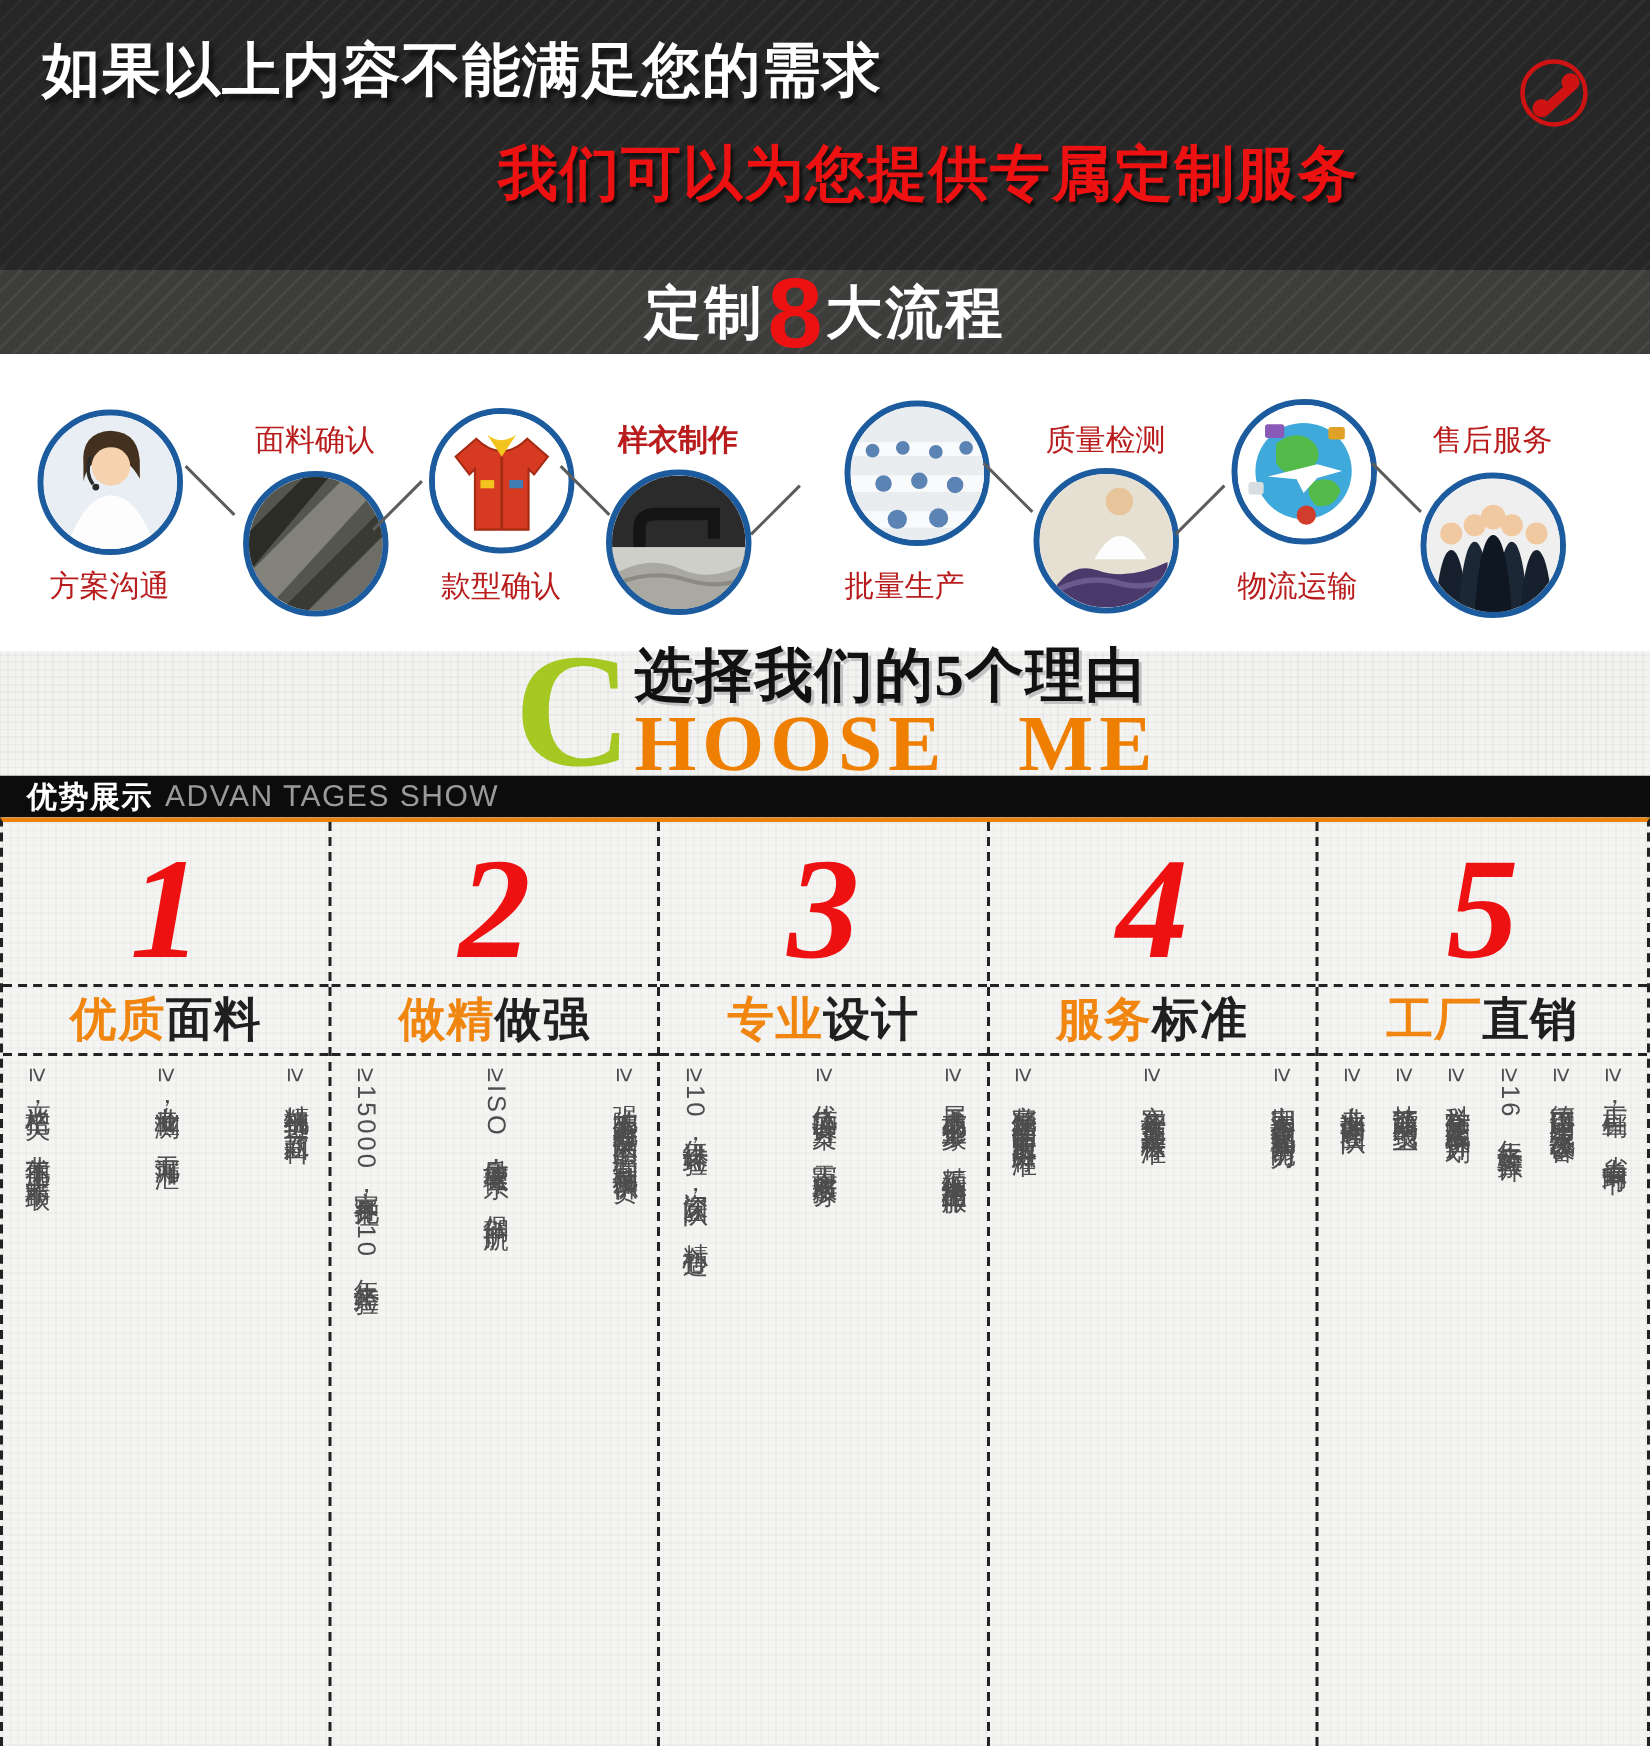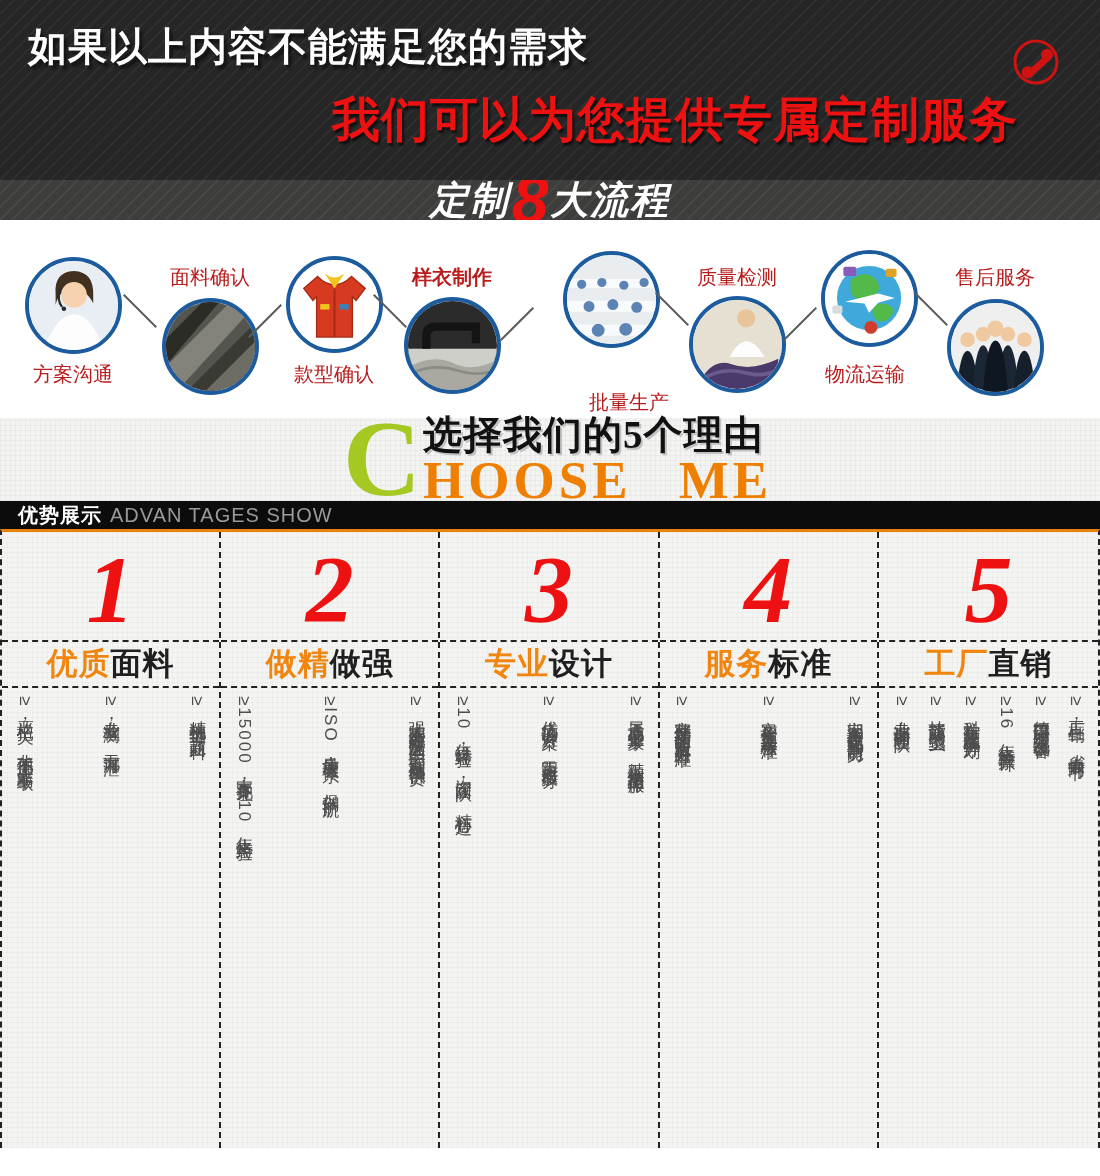--- a/index.html
+++ b/index.html
@@ -7,27 +7,27 @@
   *{box-sizing:border-box;}
 
   
   .top-banner{position:relative;width:1100px;height:180px;background-color:#262626;
     background-image:repeating-linear-gradient(135deg,rgba(255,255,255,.04) 0 2px,transparent 2px 9px);}
   .main-title{position:absolute;left:28px;top:20px;font-size:39px;font-weight:bold;color:#fff;
     letter-spacing:1px;text-shadow:3px 4px 3px rgba(0,0,0,.55);white-space:nowrap;}
   .phone-wrap{position:absolute;right:38px;top:36px;display:flex;align-items:center;gap:4px;color:#cf1212;}
   .phone-icon svg{display:block;}
   .phone-number{font-family:"Liberation Serif",serif;font-weight:bold;font-size:39px;letter-spacing:-1px;}
-  .sub-title{position:absolute;left:332px;top:88px;font-size:48px;font-weight:bold;color:#ee1111;
+  .sub-title{position:absolute;left:332px;top:88px;font-size:40px;font-weight:bold;color:#ee1111;
     letter-spacing:1px;text-shadow:2px 3px 2px rgba(0,0,0,.6);white-space:nowrap;}
 
   
-  .process-bar{width:1100px;height:40px;background-color:#3d3d3c;
+  .process-bar{width:1100px;height:56px;background-color:#3d3d3c;
     background-image:repeating-linear-gradient(135deg,rgba(255,255,255,.05) 0 2px,transparent 2px 9px);
-    display:flex;align-items:center;justify-content:center;font-style:italic;}
+    display:flex;align-items:center;justify-content:center;}
   .process-bar .w{font-size:38px;font-weight:bold;color:#fff;letter-spacing:2px;}
   .process-bar .n{font-size:66px;font-weight:bold;color:#ee1111;line-height:40px;margin:0 2px;
     font-family:"Liberation Sans",sans-serif;}
 
   
   .process-section{position:relative;width:1100px;height:198px;background:#fff;}
   .step-circle{position:absolute;width:97px;height:97px;border-radius:50%;
     border:4px solid #1c5c9e;overflow:hidden;}
   .step-circle svg{display:block;width:100%;height:100%;}
   .step-label{position:absolute;width:130px;text-align:center;font-size:20px;color:#b91c1c;white-space:nowrap;}
@@ -151,21 +151,21 @@
           <circle cx="62" cy="33" r="5"></circle>
           <circle cx="84" cy="30" r="5"></circle>
           <circle cx="24" cy="56" r="6"></circle>
           <circle cx="50" cy="54" r="6"></circle>
           <circle cx="76" cy="57" r="6"></circle>
           <circle cx="34" cy="82" r="7"></circle>
           <circle cx="64" cy="81" r="7"></circle>
         </g>
       </svg>
     </div>
-    <div class="step-label" style="left: 564px; top: 141px; margin-top: 28px;">批量生产</div>
+    <div class="step-label" style="left: 538px; top: 141px;">批量生产</div>
     <div class="step-circle" style="left: 689px; top: 76px;">
       <svg viewBox="0 0 97 97">
         <rect width="97" height="97" fill="#e6e0d2"></rect>
         <circle cx="58" cy="20" r="10" fill="#e8c49a"></circle>
         <path d="M40 62 Q58 28 78 62 Z" fill="#fdfdfd"></path>
         <path d="M4 97 Q18 62 42 70 Q64 78 93 64 L93 97 Z" fill="#4a3a6b"></path>
         <path d="M10 86 Q34 72 60 80 Q78 84 93 76" stroke="#6a5a8e" stroke-width="4" fill="none"></path>
       </svg>
     </div>
     <div class="step-label" style="left: 672px; top: 44px;">质量检测</div>

